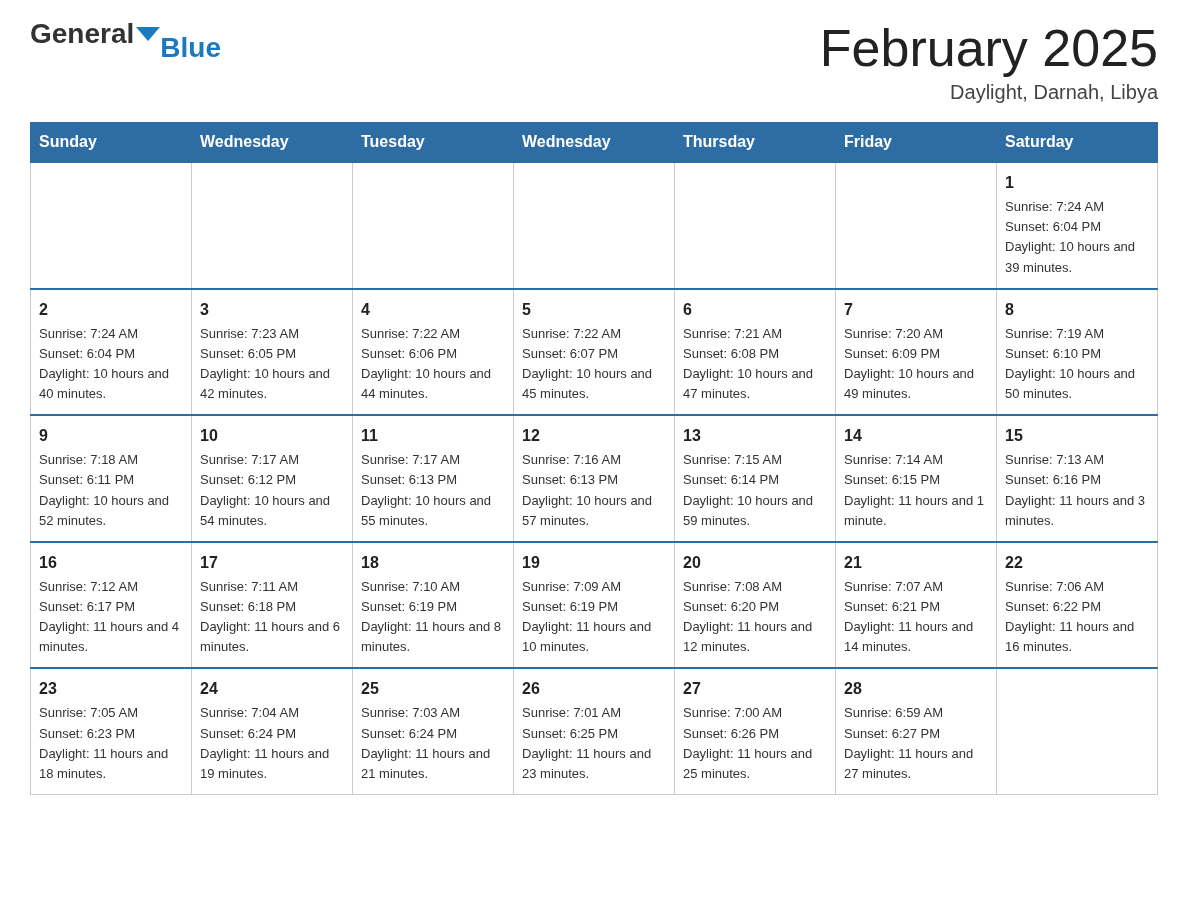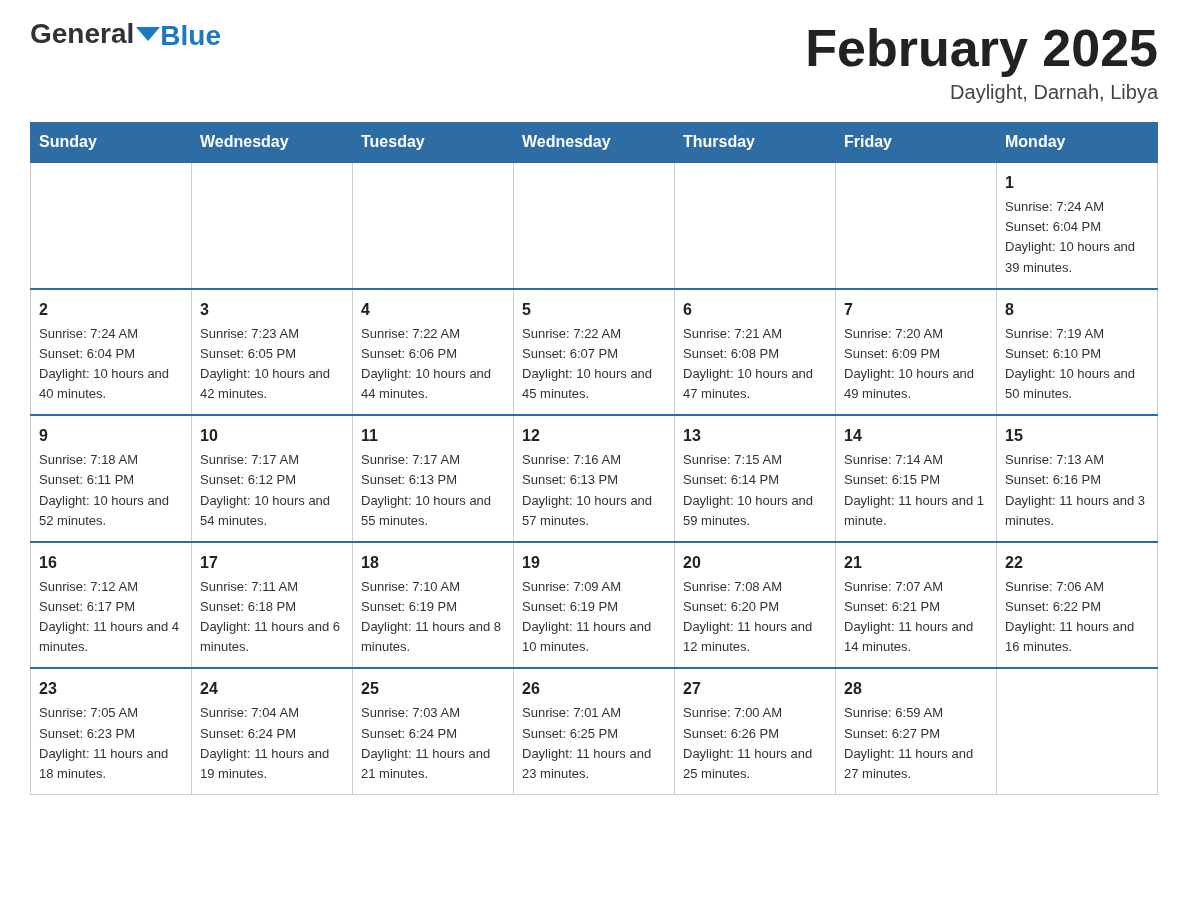--- a/index.html
+++ b/index.html
@@ -37,28 +37,28 @@
       margin-left: 2px;
       vertical-align: middle;
       position: relative;
       top: -2px;
     }
     .logo-line2 {
       font-size: 28px;
       font-weight: bold;
       color: #1a7abf;
       line-height: 1;
-      margin-top: 2px;
+      margin-top: 14px;
     }
     .title-block {
       text-align: right;
     }
     .month-title {
       font-size: 52px;
-      font-weight: bold;
+      font-weight: normal;
       color: #222;
       line-height: 1.1;
     }
     .location {
       font-size: 20px;
       color: #444;
       margin-top: 4px;
     }
     .calendar {
       width: 100%;
@@ -124,21 +124,21 @@
 
 <table class="calendar">
   <thead>
     <tr>
       <th>Sunday</th>
       <th>Wednesday</th>
       <th>Tuesday</th>
       <th>Wednesday</th>
       <th>Thursday</th>
       <th>Friday</th>
-      <th>Monday</th>
+      <th>Saturday</th>
     </tr>
   </thead>
   <tbody id="calendar-body">
   <tr>
         <td class="empty-cell"></td>
         <td class="empty-cell"></td>
         <td class="empty-cell"></td>
         <td class="empty-cell"></td>
         <td class="empty-cell"></td>
         <td class="empty-cell"></td>

